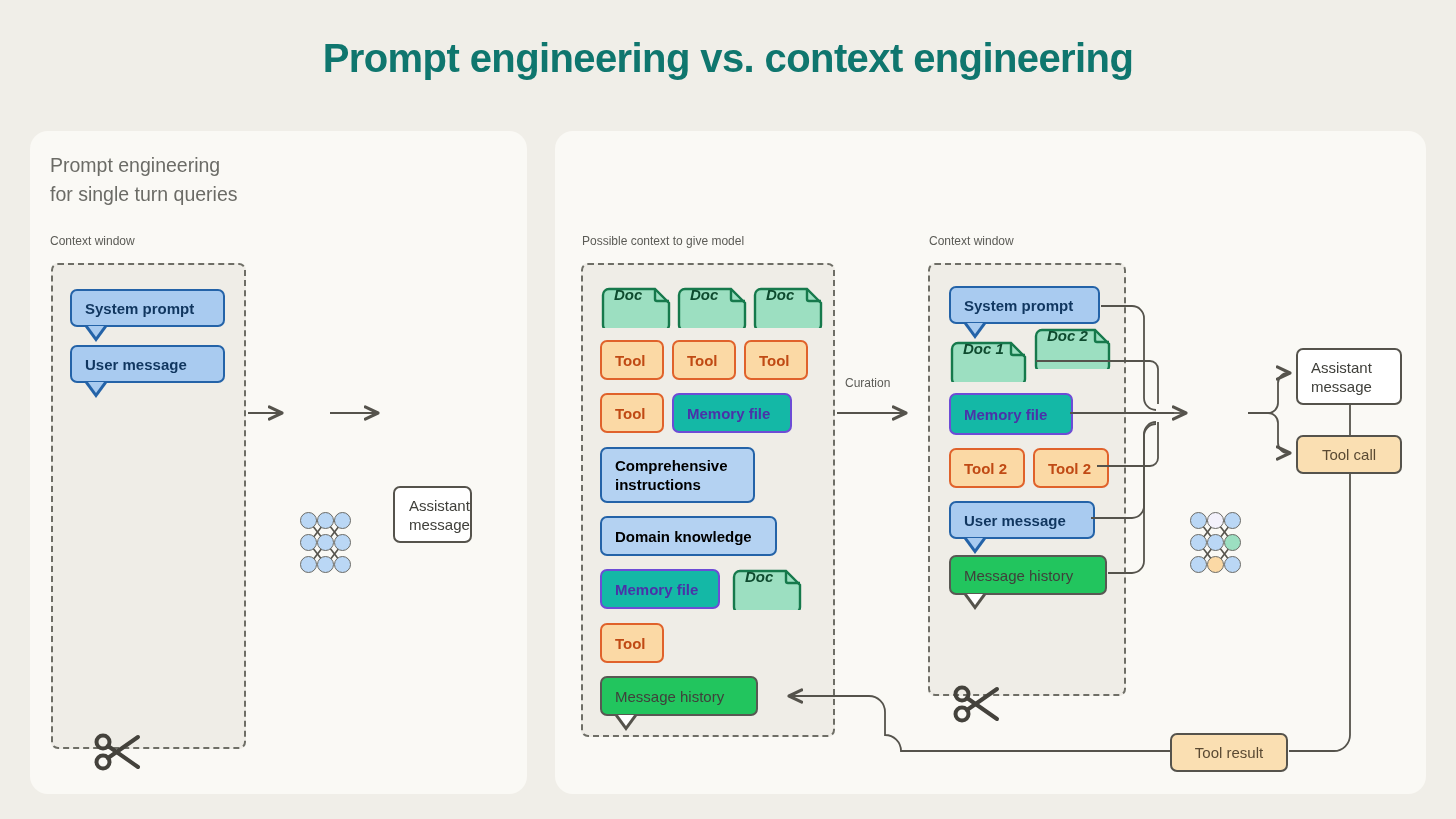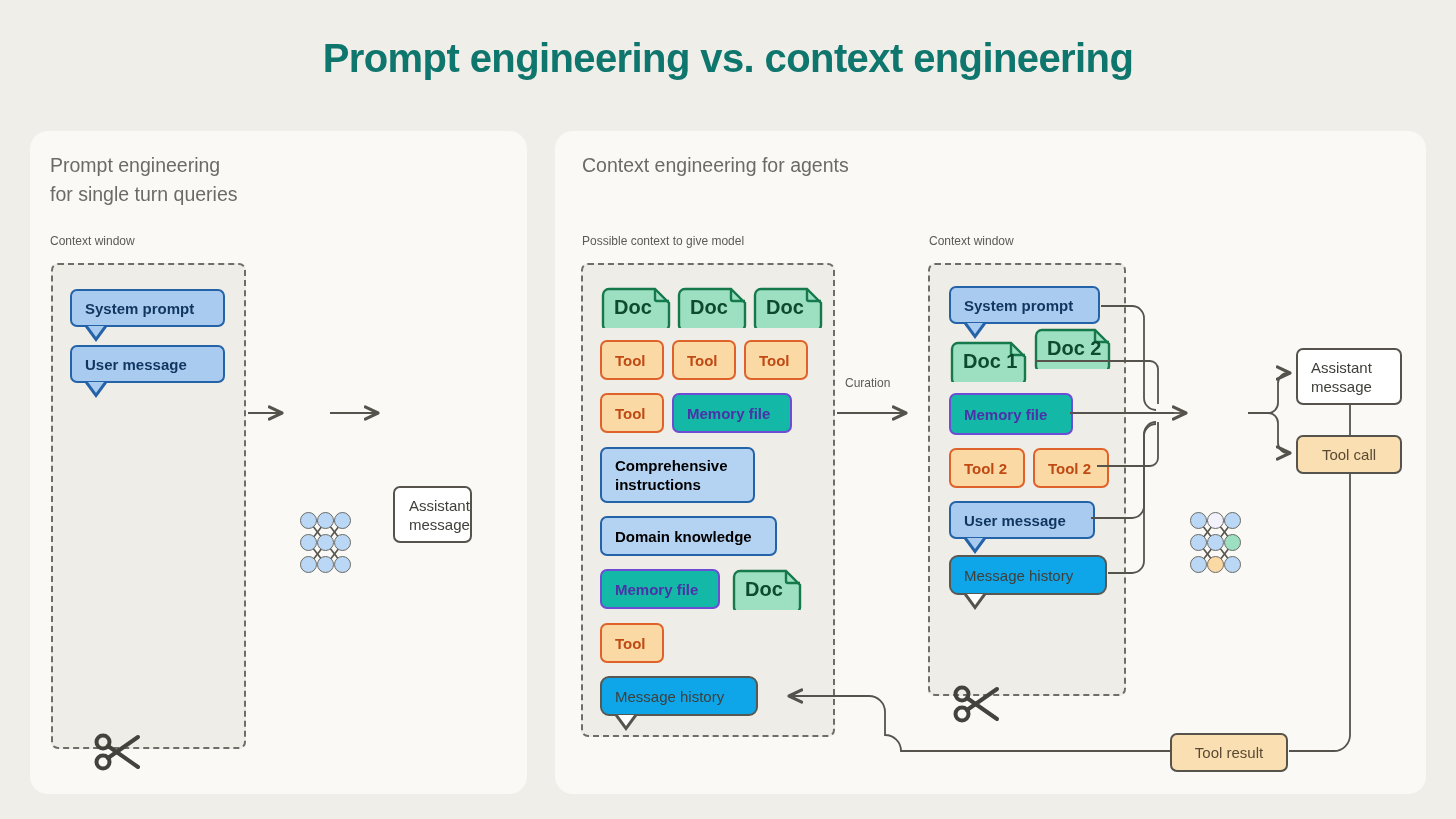--- a/index.html
+++ b/index.html
@@ -63,21 +63,21 @@
     white-space:pre-line;
     line-height:19px;
   }
   .chip.center{justify-content:center;padding:0 14px;}
 
   
   .c-blue  {background:#A9CBF0;border-color:#2463A8;color:#10365F;}
   .c-blue2 {background:#B4D2F2;border-color:#2463A8;color:#000000;}
   .c-orange{background:#FBD9A5;border-color:#E0622B;color:#C04A14;}
   .c-purple{background:#14b8a6;border-color:#6D4CD6;color:#4B32A8;}
-  .c-white {background:#0ea5e9;border-color:#585853;color:#40403B;font-weight:normal;border-radius:9px;}
+  .c-white {background:#22c55e;border-color:#585853;color:#40403B;font-weight:normal;}
   .c-tan   {background:#FADFB2;border-color:#55534C;color:#5A4A33;font-weight:normal;}
   .c-plain {background:#FFFFFF;border-color:#55534C;color:#40403B;font-weight:normal;}
 
   
   .bubble{position:absolute;}
   .bubble .tail{
     position:absolute;left:15px;top:100%;
     width:0;height:0;
     border-left:11px solid transparent;
     border-right:11px solid transparent;
@@ -91,24 +91,25 @@
     border-right:8px solid transparent;
     border-top:11px solid #A9CBF0;
   }
   .bubble.plain .tail{border-top-color:#55534C;}
   .bubble.plain .tail::after{border-top-color:#FFFFFF;}
 
   
   .docshape{
     position:absolute;
     box-sizing:border-box;
-    display:flex;align-items:center;
-    font-size:20px;font-weight:bold;
+    display:flex;align-items:flex-start;
+    font-size:15px;font-weight:bold;
     color:#0E4A2E;
     padding-left:14px;
+    font-style:italic;
   }
   .docshape svg{position:absolute;left:0;top:0;}
   .docshape span{position:relative;z-index:2;}
 
   
   .nn{position:absolute;}
   .nn .node{
     position:absolute;width:17px;height:17px;border-radius:50%;
     border:1.6px solid #6B6B66;background:#BAD7F5;box-sizing:border-box;z-index:2;
   }
@@ -177,21 +178,20 @@
         <circle cx="11" cy="11" r="6.5"></circle>
         <circle cx="11" cy="31" r="6.5"></circle>
         <line x1="16" y1="15" x2="46" y2="36"></line>
         <line x1="16" y1="27" x2="46" y2="6"></line>
       </g>
     </svg>
   </div>
 </div>
 
 <div class="panel" id="panel-right">
-  <div class="panel-heading" style="left:27px;top:20px;width:600px;">Context engineering for agents</div>
   <div class="col-label" style="left:27px;top:103px;">Possible context to give model</div>
   <div class="col-label" style="left:374px;top:103px;">Context window</div>
 
   <div class="ctx-window" style="left:26px;top:132px;width:254px;height:474px;"></div>
   <div class="ctx-window" style="left:373px;top:132px;width:198px;height:433px;"></div>
 
   <div class="docshape" style="left:45px;top:155px;width:72px;height:42px;">
     <svg width="72" height="42">
         <path d="M3 9 a6 6 0 0 1 6 -6 h46 l14 14 v22 a6 6 0 0 1 -6 6 h-54 a6 6 0 0 1 -6 -6 z" fill="#9CDFC1" stroke="#16794C" stroke-width="2.4"></path>
         <path d="M55 3 v10 a2 2 0 0 0 2 2 h12" fill="none" stroke="#16794C" stroke-width="2.4"></path>

